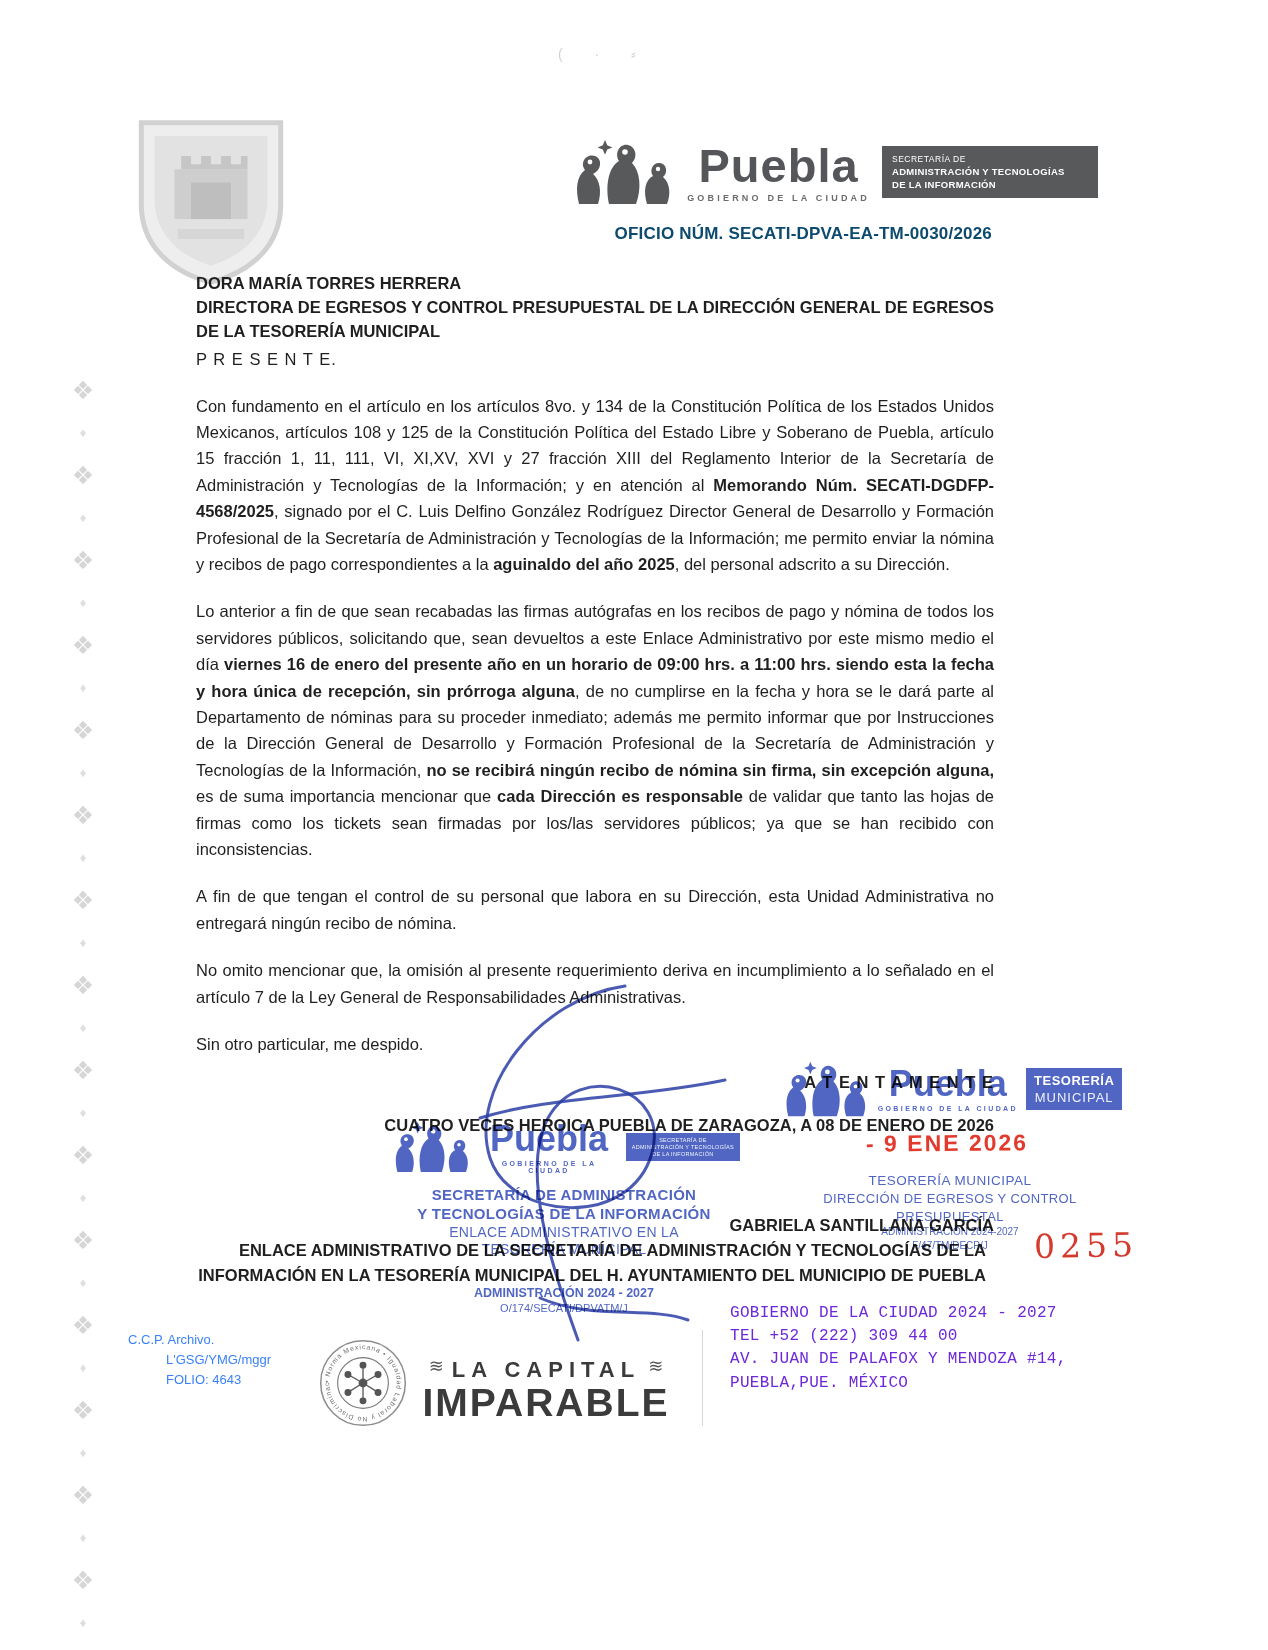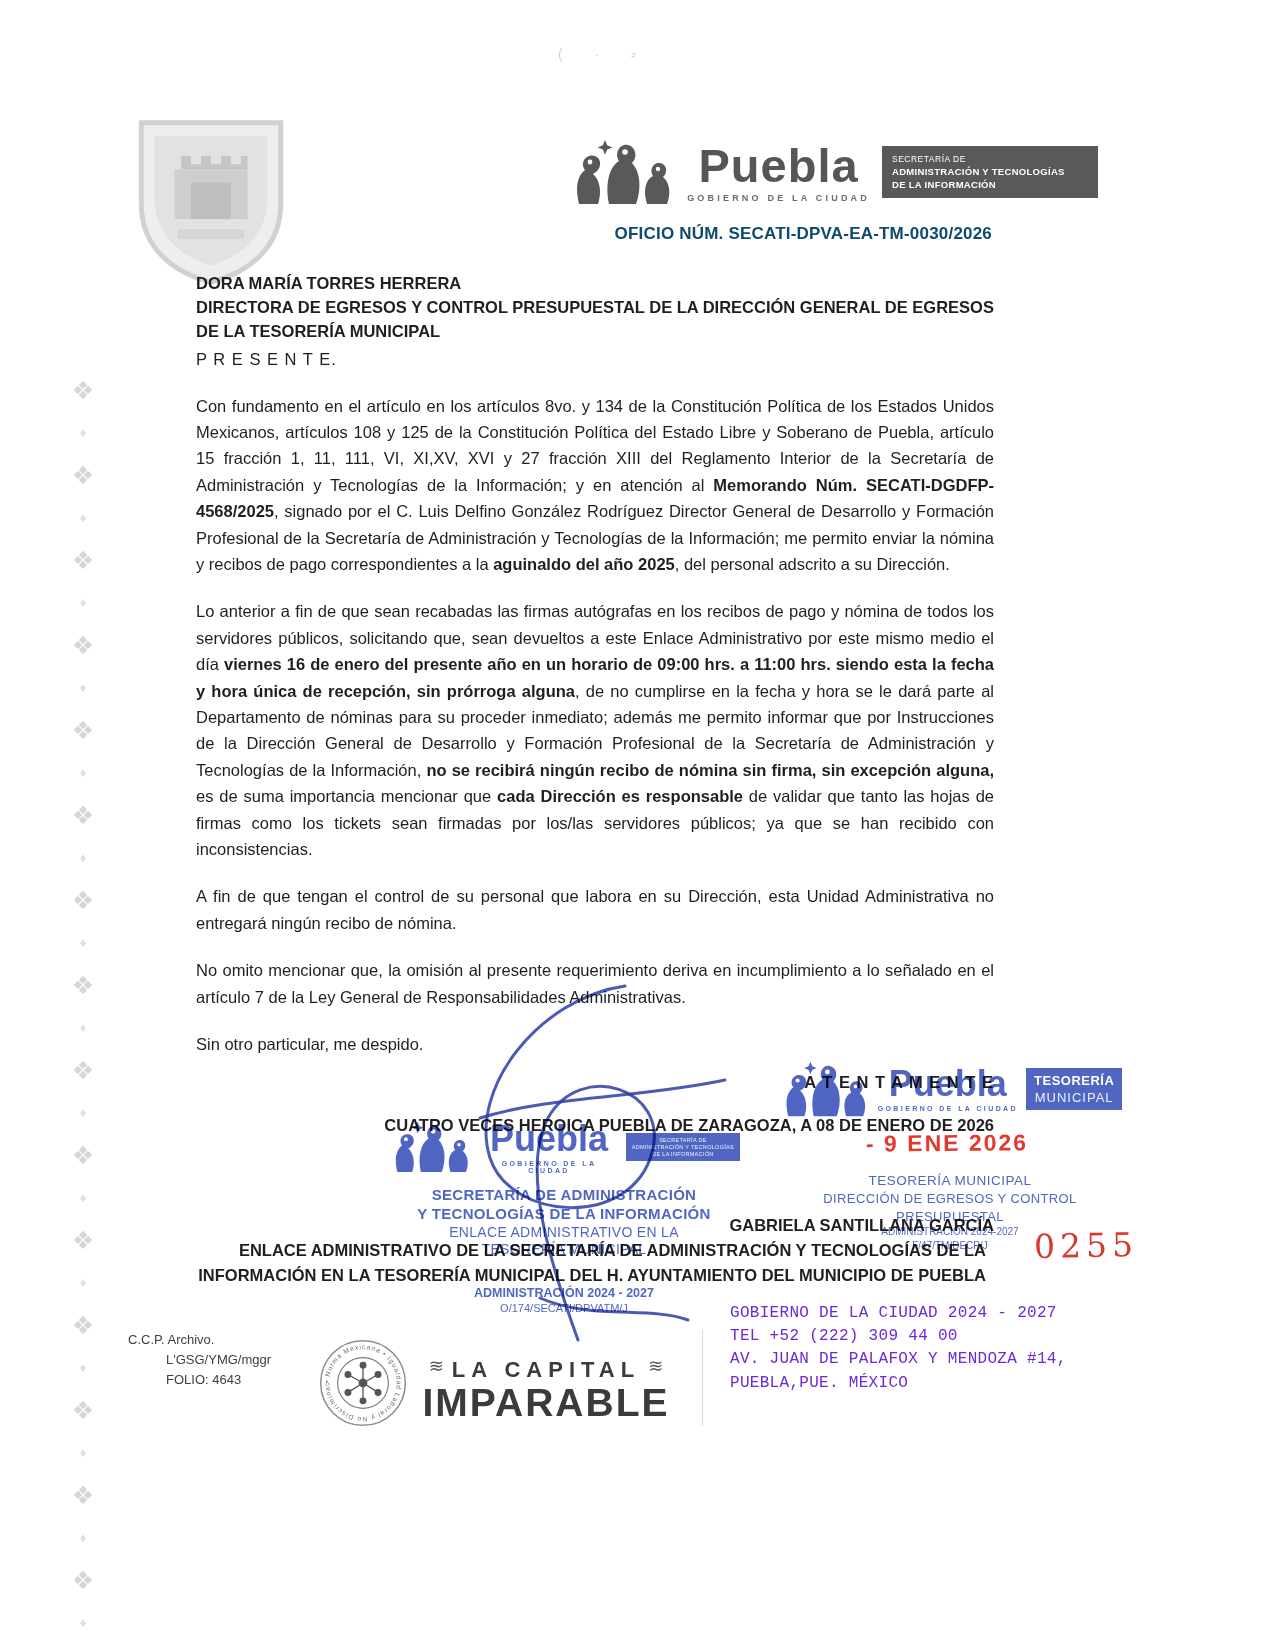--- a/index.html
+++ b/index.html
@@ -110,21 +110,21 @@
     position: absolute; left: 1034px; top: 1226px;
     color: #d43a2e; font-family: "DejaVu Serif", serif;
     font-size: 33px; letter-spacing: 5px; transform: rotate(-1deg);
     mix-blend-mode: multiply;
   }
 
   .signature { position: absolute; left: 420px; top: 968px; mix-blend-mode: multiply; }
   .signature path { fill: none; stroke: #2c3ea6; stroke-width: 3; stroke-linecap: round; opacity: .85; }
 
   
-  .footer-ccp { position: absolute; left: 128px; top: 1330px; font-size: 13px; color: #404040; line-height: 1.55; }
+  .footer-ccp { position: absolute; left: 128px; top: 1330px; font-size: 13px; color: #3b82f6; line-height: 1.55; }
   .footer-ccp .ind { padding-left: 38px; }
   .seal { position: absolute; left: 316px; top: 1336px; width: 94px; height: 94px; }
   .capital-block { position: absolute; left: 412px; top: 1348px; width: 268px; text-align: center; color: #3b3b3b; }
   .capital-top { display: flex; align-items: center; justify-content: center; gap: 8px; }
   .capital-line1 { font-size: 22px; font-weight: bold; letter-spacing: 6px; margin-top: 9px; }
   .speed-lines { font-size: 18px; color: #555; }
   .capital-line2 { font-size: 39px; font-weight: bold; letter-spacing: 2px; line-height: 1.05; }
   .footer-divider { position: absolute; left: 702px; top: 1330px; width: 1px; height: 96px; background: #d7d7d7; }
   .footer-contact { position: absolute; left: 730px; top: 1302px; font-size: 16px; color: #6d28d9; line-height: 1.45; letter-spacing: .3px; font-family: Liberation Mono, monospace; }
 </style>

